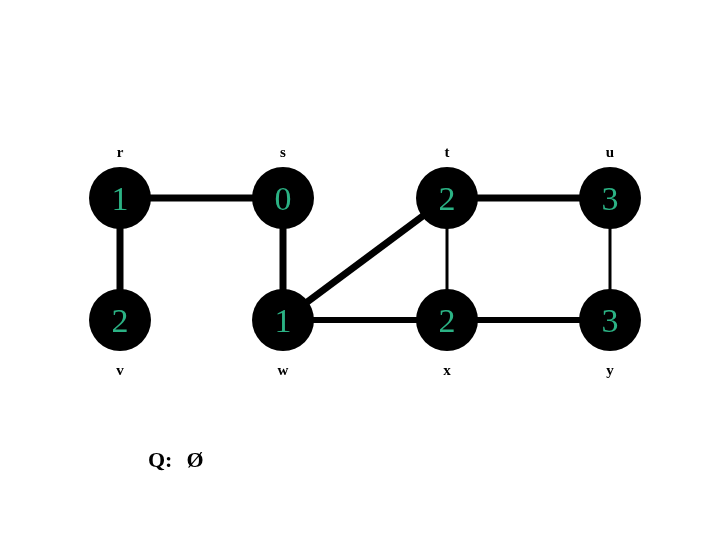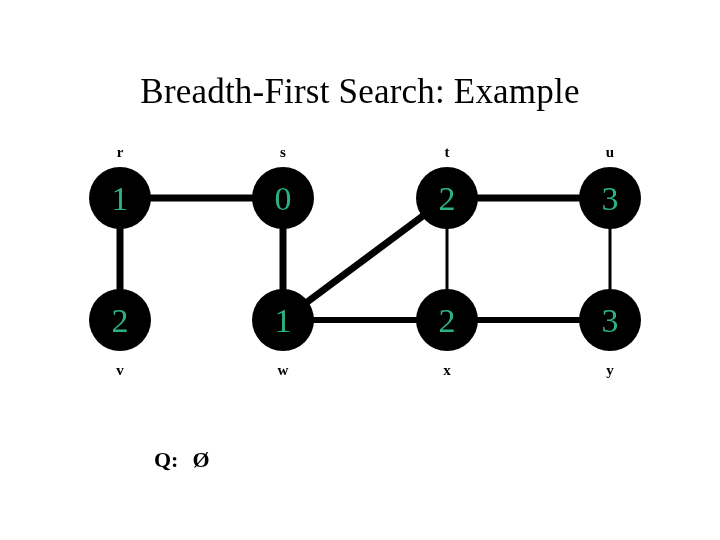--- a/index.html
+++ b/index.html
@@ -47,41 +47,40 @@
     font-family: "Liberation Serif", "DejaVu Serif", serif;
     font-size: 15px;
     font-weight: bold;
     color: #000000;
     text-align: center;
     width: 30px;
     line-height: 16px;
   }
   #queue-line {
     position: absolute;
-    left: 154px;
+    left: 148px;
     top: 447px;
     font-family: "Liberation Serif", "DejaVu Serif", serif;
     font-size: 22px;
     font-weight: bold;
     color: #000000;
     white-space: nowrap;
   }
   #queue-line .q-key { margin-right: 14px; }
   .node-circle-text {
     font-family: "Liberation Serif", "DejaVu Serif", serif;
     font-size: 34px;
     font-weight: 400;
   }
 </style>
 </head>
 <body>
 
 <div id="slide">
 
-  <div id="title">Breadth-First Search: Example</div>
 
   <svg id="graph-svg" viewBox="0 0 720 540" xmlns="http://www.w3.org/2000/svg">
     <g id="edge-layer">
         <line x1="120" y1="198" x2="283" y2="198" stroke="#000000" stroke-width="7" stroke-linecap="butt"></line>
         <line x1="447" y1="198" x2="610" y2="198" stroke="#000000" stroke-width="7" stroke-linecap="butt"></line>
         <line x1="120" y1="198" x2="120" y2="320" stroke="#000000" stroke-width="7" stroke-linecap="butt"></line>
         <line x1="283" y1="198" x2="283" y2="320" stroke="#000000" stroke-width="7" stroke-linecap="butt"></line>
         <line x1="283" y1="320" x2="447" y2="198" stroke="#000000" stroke-width="7" stroke-linecap="butt"></line>
         <line x1="283" y1="320" x2="447" y2="320" stroke="#000000" stroke-width="6" stroke-linecap="butt"></line>
         <line x1="447" y1="320" x2="610" y2="320" stroke="#000000" stroke-width="6" stroke-linecap="butt"></line>

